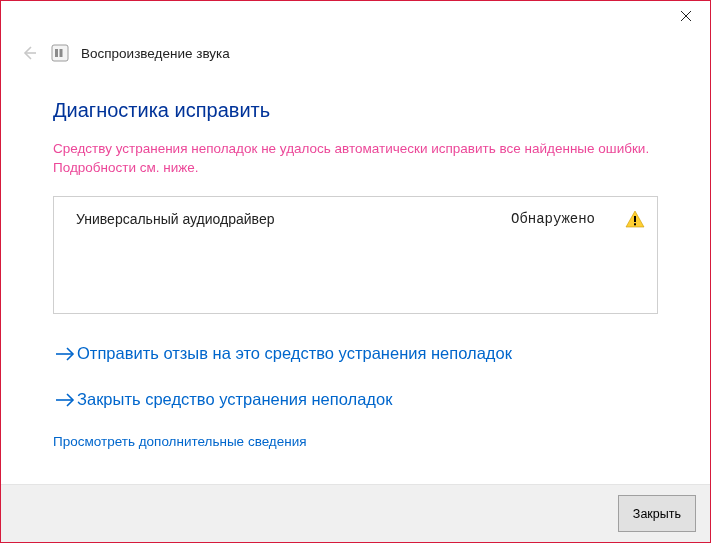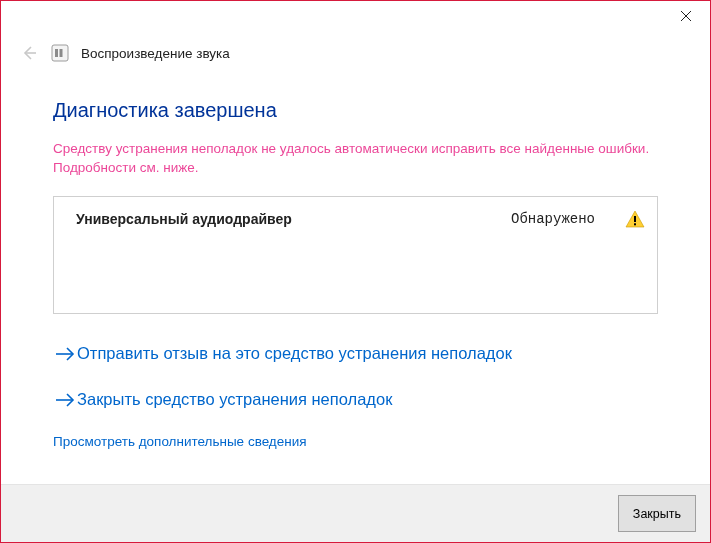--- a/index.html
+++ b/index.html
@@ -78,21 +78,21 @@
     font-weight: 700;
     font-size: 14px;
     padding: 0px 10px 4px 10px;
   }
   .problem-row {
     display: flex;
     align-items: center;
     padding: 6px 12px 4px 22px;
     font-size: 14px;
   }
-  .problem-name { flex: 1; font-weight: bold; }
+  .problem-name { flex: 1; }
   .problem-status { margin-right: 30px; font-family: Liberation Mono, monospace; }
   .warning-icon { width: 20px; height: 20px; }
   .link-list {
     margin-top: 28px;
   }
   .link-item {
     display: flex;
     align-items: center;
     color: #0066cc;
     font-size: 16.5px;
@@ -152,21 +152,21 @@
       <svg viewBox="0 0 18 18" width="18" height="18">
         <rect x="1" y="1" width="16" height="16" rx="2" fill="#f4f4f4" stroke="#9c9c9c" stroke-width="1"></rect>
         <rect x="4" y="5" width="3" height="8" fill="#8a8a8a"></rect>
         <rect x="8.5" y="5" width="3" height="8" fill="#8a8a8a"></rect>
       </svg>
     </div>
     <div class="troubleshooter-title">Воспроизведение звука</div>
   </div>
 
   <div class="content">
-    <h1 class="main-heading">Диагностика завершена</h1>
+    <h1 class="main-heading">Диагностика исправить</h1>
     <div class="description">Средству устранения неполадок не удалось автоматически исправить все найденные ошибки. Подробности см. ниже.</div>
 
     <div class="problems-box">
       <div class="problem-row">
         <div class="problem-name">Универсальный аудиодрайвер</div>
         <div class="problem-status">Обнаружено</div>
         <svg class="warning-icon" viewBox="0 0 20 20">
           <polygon points="10,2 19,18 1,18" fill="#ffcf33" stroke="#c99800" stroke-width="0.6"></polygon>
           <rect x="9" y="7" width="2" height="6" fill="#000"></rect>
           <rect x="9" y="14.3" width="2" height="2" fill="#000"></rect>

